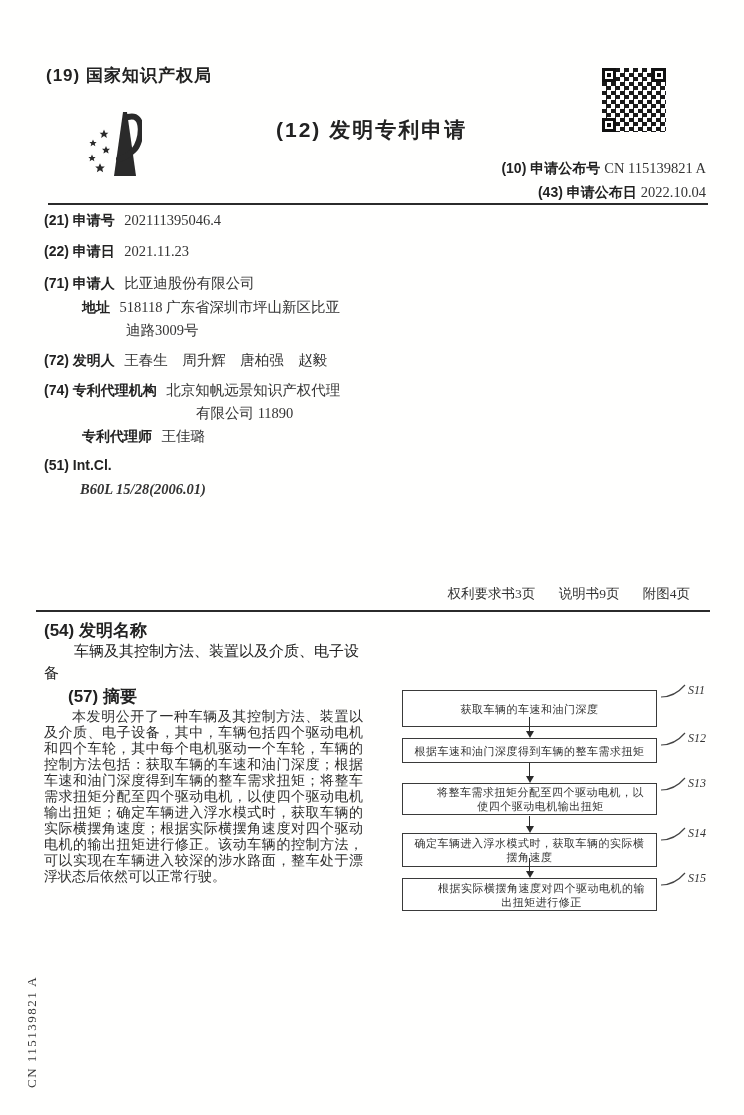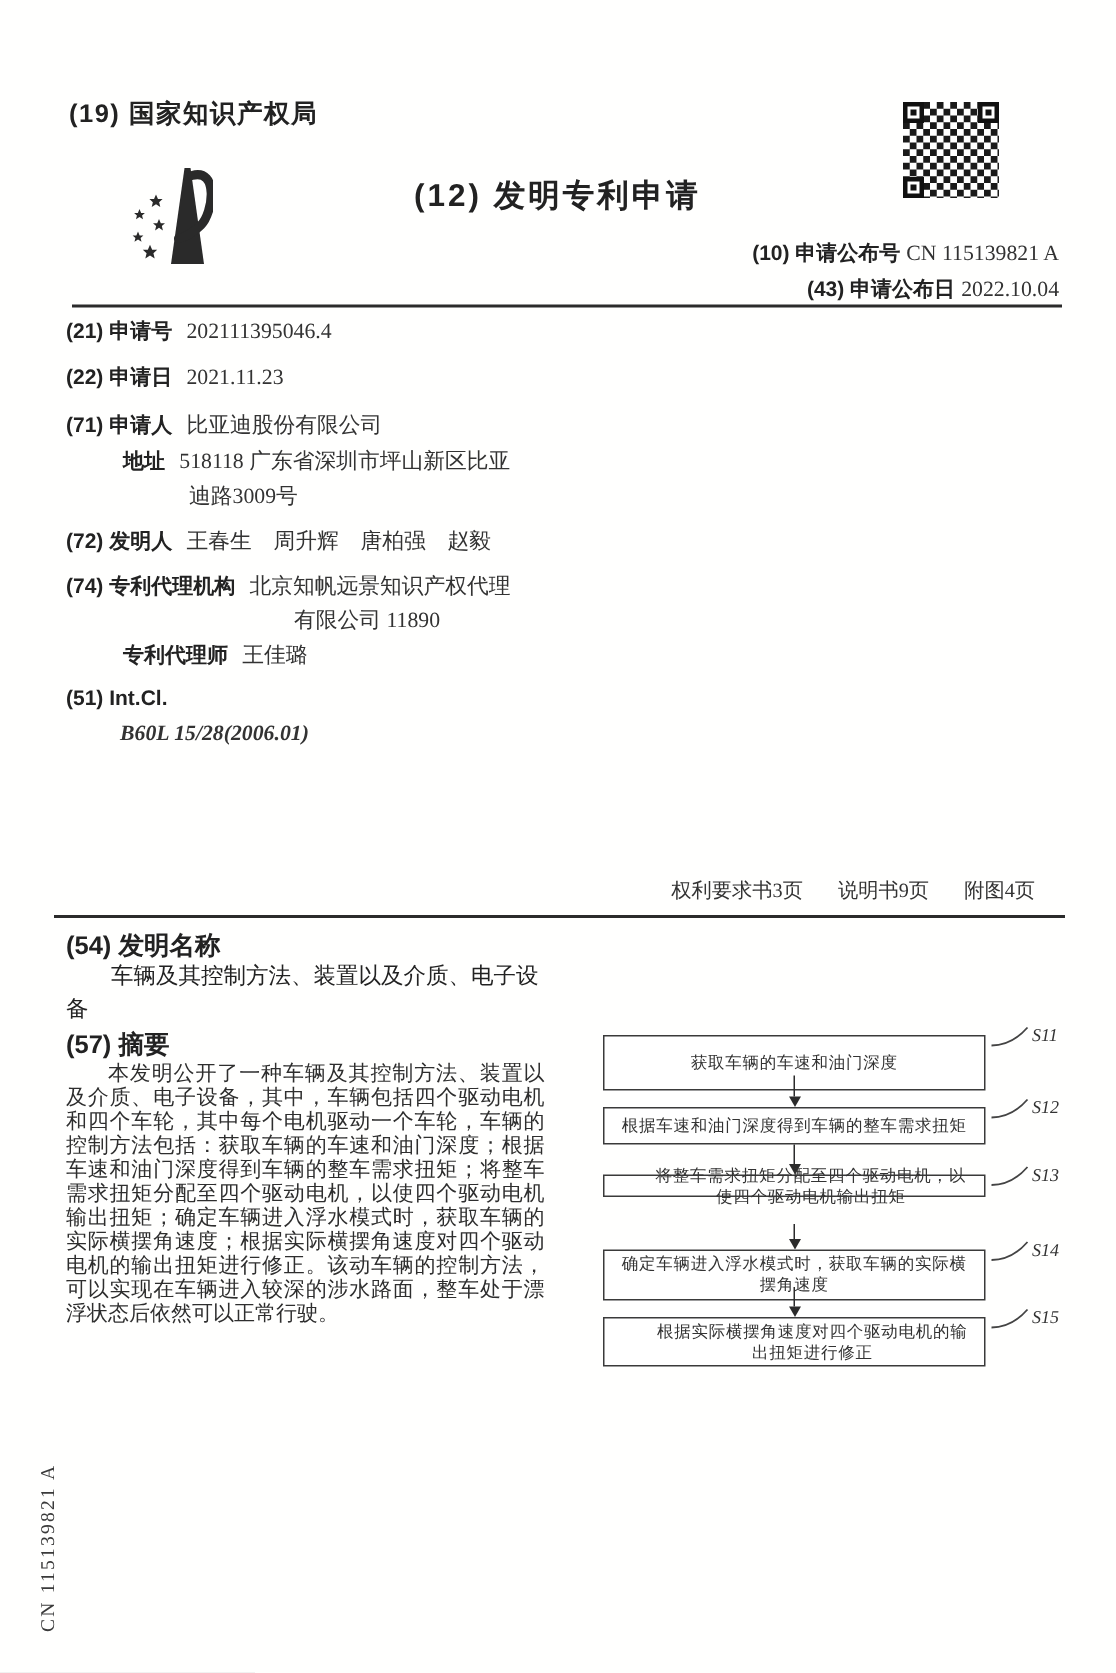--- a/index.html
+++ b/index.html
@@ -156,21 +156,21 @@
     <span>权利要求书3页</span>
     <span>说明书9页</span>
     <span>附图4页</span>
   </div>
 
   <div class="hr" style="left:36px; top:610px; width:674px;"></div>
 
   <div class="abs sec-label lbl" style="top:619px;">(54) 发明名称</div>
   <p class="abs title-par" style="margin:0;">车辆及其控制方法、装置以及介质、电子设备</p>
 
-  <div class="abs sec-label lbl" style="top:685px;">(57) 摘要</div>
+  <div class="abs sec-label lbl" style="top:685px;margin-left:24px;">(57) 摘要</div>
   <p class="abs abstract-par" style="margin:0;">本发明公开了一种车辆及其控制方法、装置以及介质、电子设备，其中，车辆包括四个驱动电机和四个车轮，其中每个电机驱动一个车轮，车辆的控制方法包括：获取车辆的车速和油门深度；根据车速和油门深度得到车辆的整车需求扭矩；将整车需求扭矩分配至四个驱动电机，以使四个驱动电机输出扭矩；确定车辆进入浮水模式时，获取车辆的实际横摆角速度；根据实际横摆角速度对四个驱动电机的输出扭矩进行修正。该动车辆的控制方法，可以实现在车辆进入较深的涉水路面，整车处于漂浮状态后依然可以正常行驶。</p>
 
   <div class="abs flowchart">
 
     <div class="fc-step" style="top:0;">
       <div class="fc-box" style="height:37px;">
         <span>获取车辆的车速和油门深度</span>
       </div>
       <div class="fc-ref">
         <svg width="26" height="14" viewBox="0 0 26 14">
@@ -194,21 +194,21 @@
           </svg>
         <span class="fc-label">S12</span>
       </div>
     </div>
     <div class="fc-arrow" style="top:73px; height:20px;">
         <div class="shaft"></div>
         <div class="head"></div>
       </div>
 
     <div class="fc-step" style="top:93px;">
-      <div class="fc-box" style="height:15px;padding-left:32px;">
+      <div class="fc-box" style="height:32px;padding-left:32px;">
         <span>将整车需求扭矩分配至四个驱动电机，以使四个驱动电机输出扭矩</span>
       </div>
       <div class="fc-ref">
         <svg width="26" height="14" viewBox="0 0 26 14">
             <path d="M1,13 C10,13 18,9 25,1" fill="none" stroke="#444" stroke-width="1.2"></path>
           </svg>
         <span class="fc-label">S13</span>
       </div>
     </div>
     <div class="fc-arrow" style="top:126px; height:17px;">

